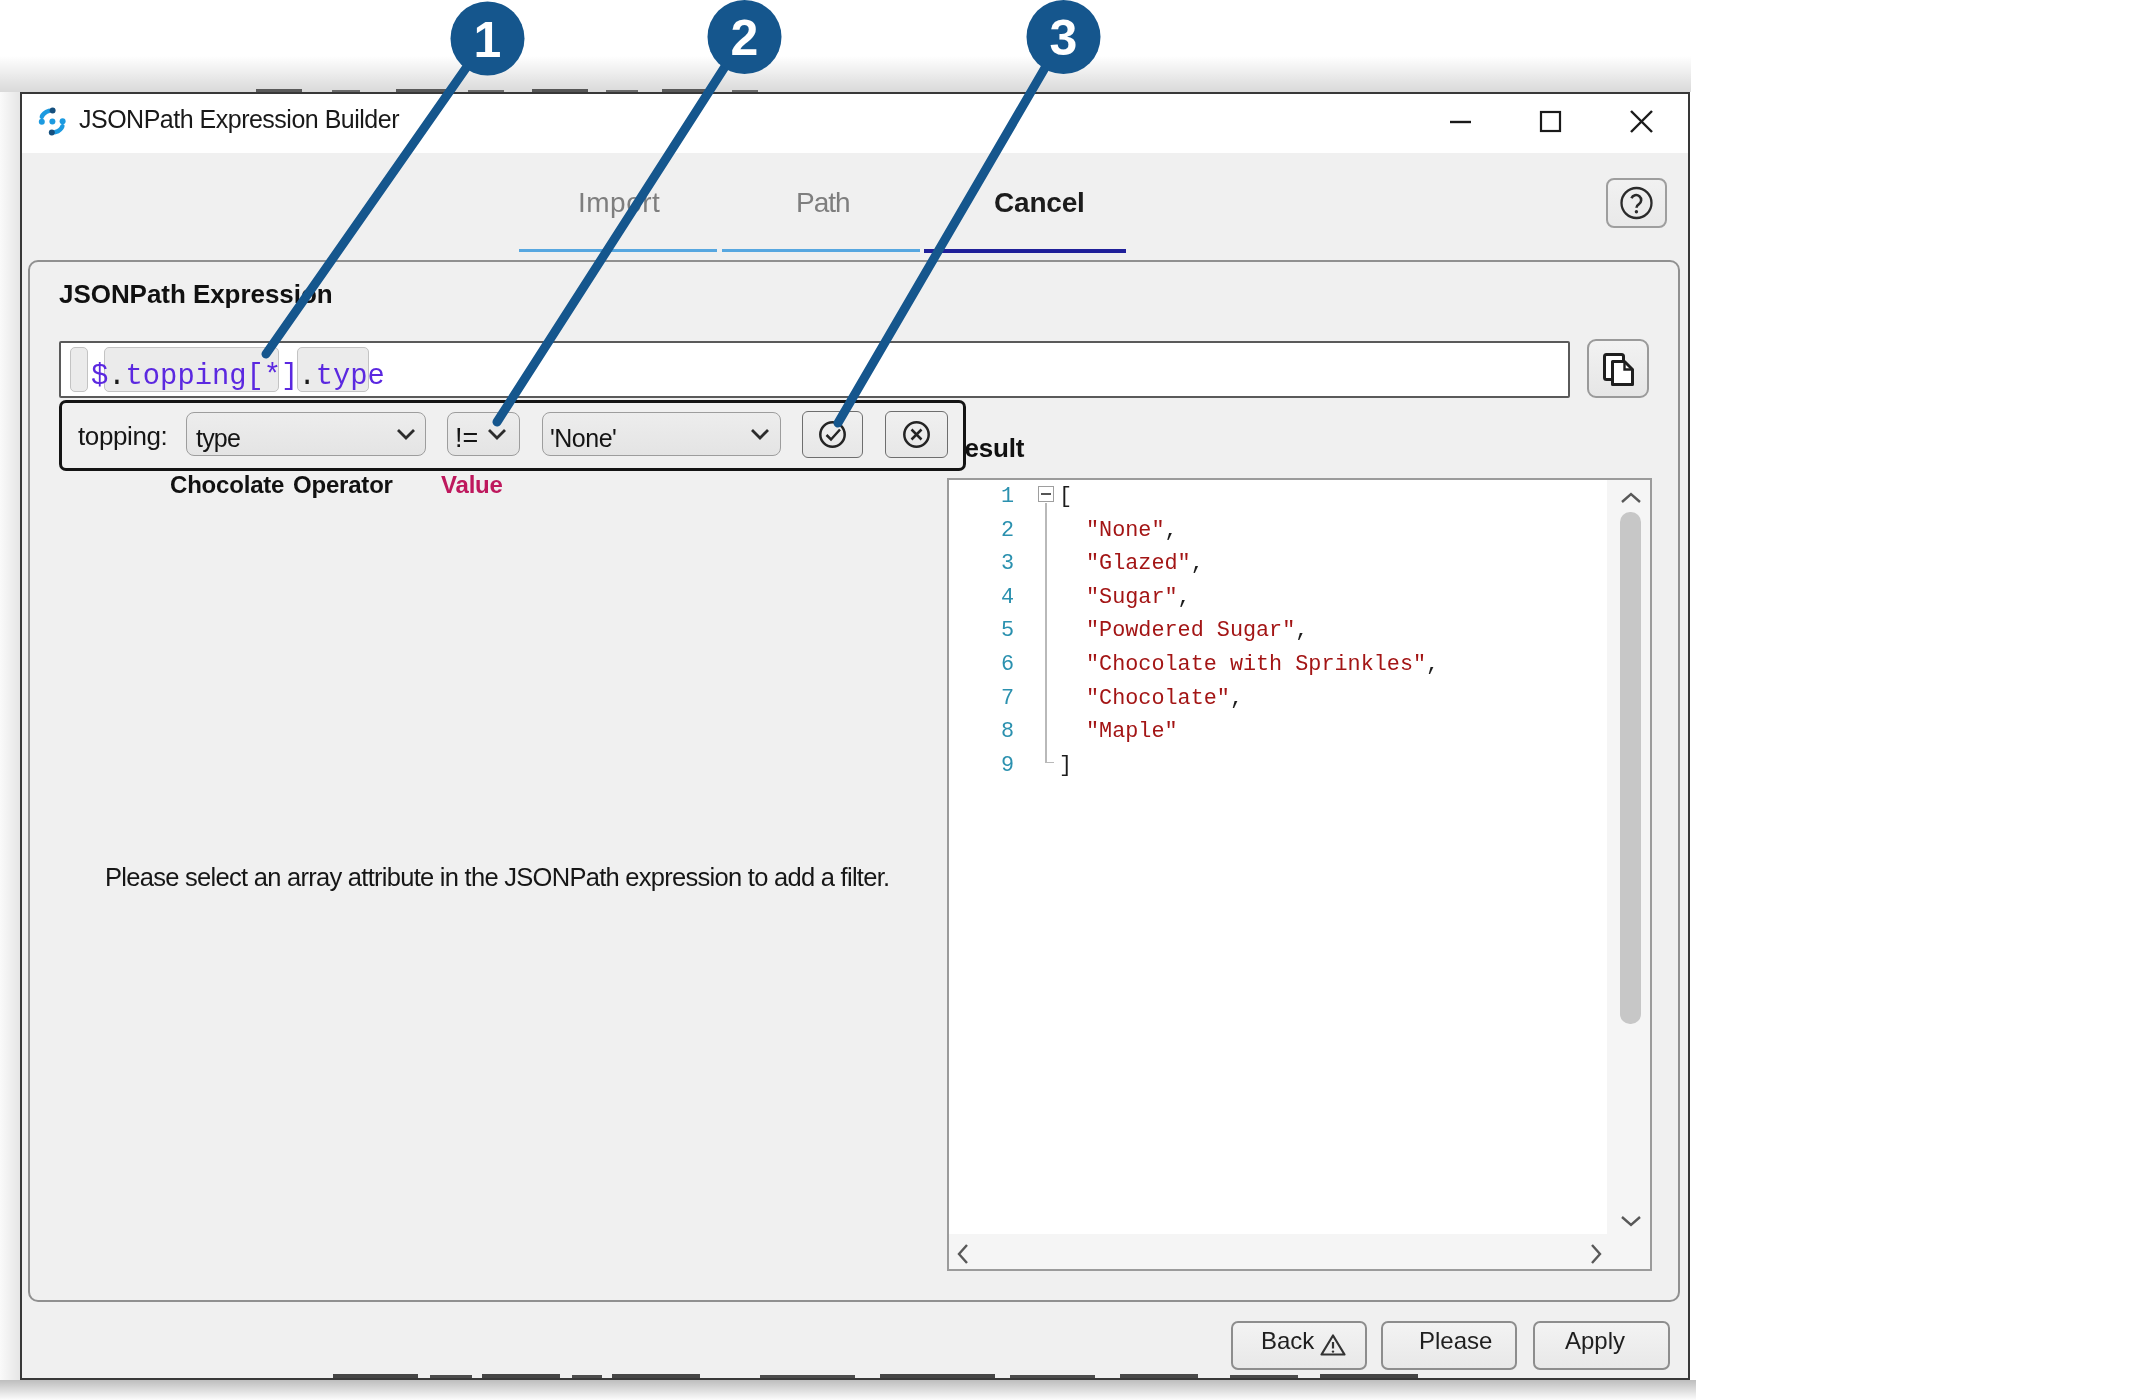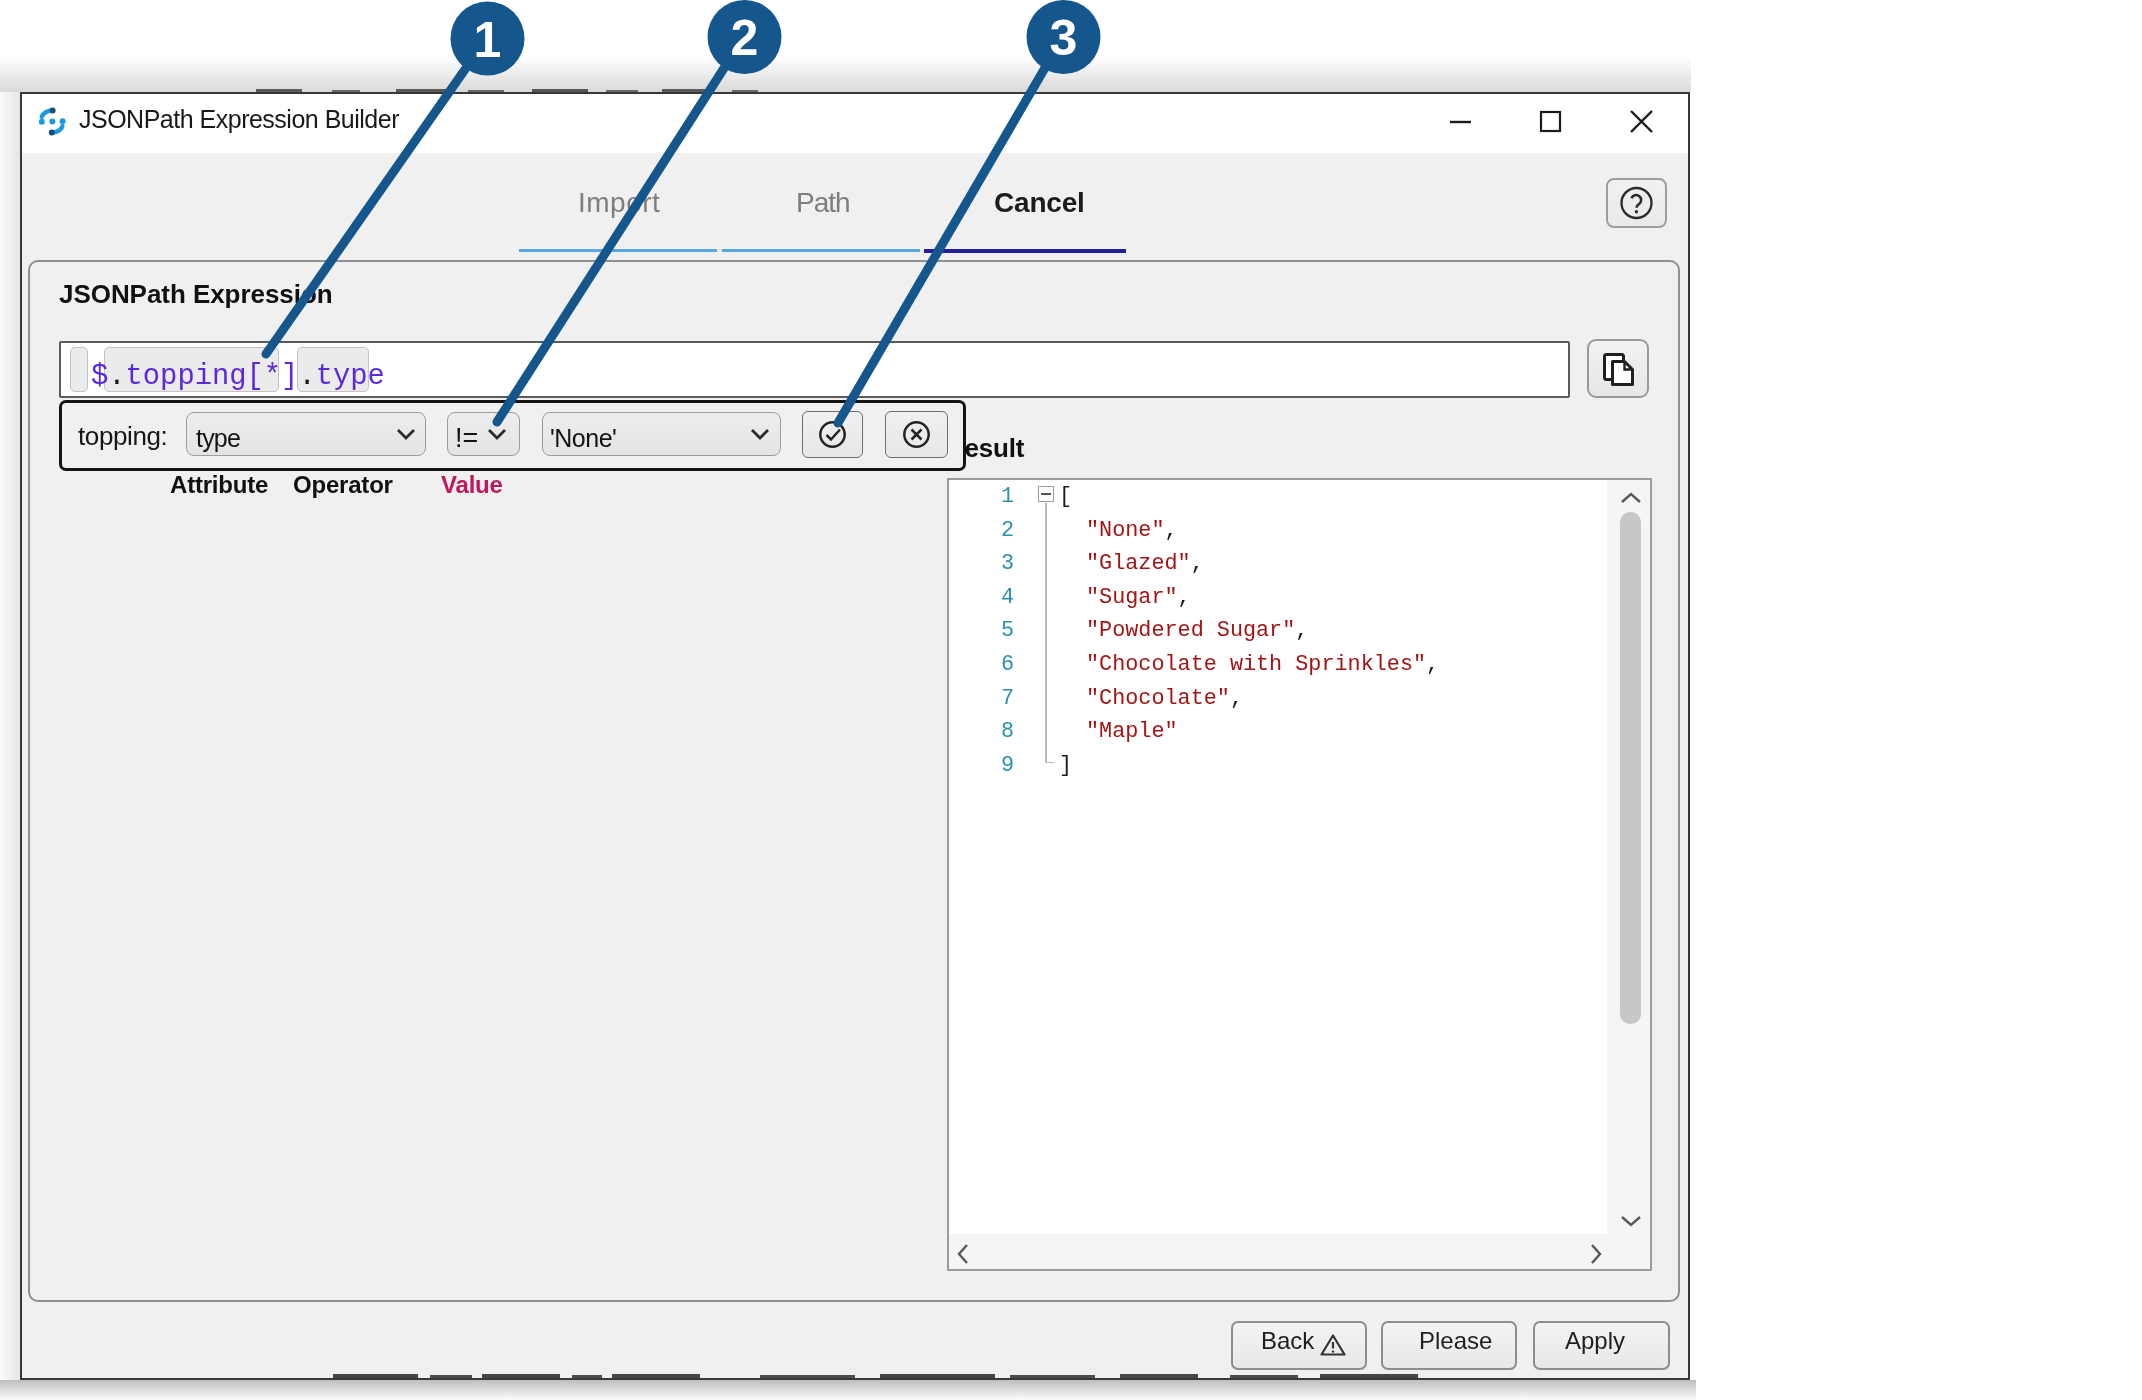--- a/index.html
+++ b/index.html
@@ -100,21 +100,21 @@
     <path d="M24.5 24 l4.5 4.5 l9 -10" fill="none" stroke="#242424" stroke-width="2.5"></path>
   </svg>
 
   <div class="abs" style="left:885px;top:411px;width:63px;height:47px;background:linear-gradient(#f0f0f0,#e7e7e7);border:1.8px solid #6e6e6e;border-radius:6px;box-sizing:border-box;"></div>
   <svg class="abs" style="left:885px;top:411px;" width="63" height="47" viewBox="0 0 63 47">
     <circle cx="31.5" cy="23.5" r="12.2" fill="none" stroke="#242424" stroke-width="2.5"></circle>
     <line x1="26.5" y1="18.5" x2="36.5" y2="28.5" stroke="#242424" stroke-width="2.5"></line>
     <line x1="36.5" y1="18.5" x2="26.5" y2="28.5" stroke="#242424" stroke-width="2.5"></line>
   </svg>
 
-  <div class="t" style="left:170px;top:473px;font-size:24px;letter-spacing:-0.2px;font-weight:bold;color:#111;">Attribute</div>
+  <div class="t" style="left:170px;top:473px;font-size:24px;letter-spacing:-0.2px;font-weight:bold;color:#111;">Chocolate</div>
   <div class="t" style="left:293px;top:473px;font-size:24px;letter-spacing:-0.2px;font-weight:bold;color:#111;">Operator</div>
   <div class="t" style="left:441px;top:473px;font-size:24px;letter-spacing:-0.2px;font-weight:bold;color:#be185d;">Value</div>
 
   <div class="abs" style="left:947px;top:478px;width:705px;height:793px;background:#ffffff;border:2px solid #9b9b9b;box-sizing:border-box;"></div>
 
   <div class="abs" style="left:1607px;top:480px;width:43px;height:754px;background:#f5f5f5;"></div>
   <div class="abs" style="left:949px;top:1234px;width:701px;height:35px;background:#f5f5f5;"></div>
   <div class="abs" style="left:1620px;top:512px;width:21px;height:512px;background:#c7c7c7;border-radius:10px;"></div>
   <svg class="abs" style="left:1617px;top:489px;" width="28" height="18" viewBox="0 0 28 18">
       <path d="M5 13 l9-8 l9 8" fill="none" stroke="#585858" stroke-width="2.4"></path>
@@ -172,20 +172,21 @@
       <div style="position:absolute;top:241.2px;left:0;width:700px;height:21px;">
         <span style="position:absolute;left:0;width:67px;text-align:right;color:#2b91af;display:inline-block;">8</span>
         <span style="position:absolute;left:139px;color:#a31515;">"Maple"</span>
       </div>
       <div style="position:absolute;top:274.8px;left:0;width:700px;height:21px;">
         <span style="position:absolute;left:0;width:67px;text-align:right;color:#2b91af;display:inline-block;">9</span>
         <span style="position:absolute;left:112px;color:#1c1c1c;">]</span>
       </div>
     </div>
 
+  <div class="t" style="left:105px;top:865px;font-size:25.5px;letter-spacing:-0.72px;color:#161616;">Please select an array attribute in the JSONPath expression to add a filter.</div>
 
   <div class="abs" style="left:1231px;top:1321px;width:136px;height:49px;background:linear-gradient(#f3f3f3,#e8e8e8);border:2px solid #8d8d8d;border-radius:7px;box-sizing:border-box;"></div>
   <div class="t" style="left:1261px;top:1329px;font-size:24px;color:#1f1f1f;">Back</div>
   <svg class="abs" style="left:1319px;top:1332px;" width="28" height="26" viewBox="0 0 28 26">
     <path d="M14 3.5 L25.5 22.5 L2.5 22.5 Z" fill="none" stroke="#333" stroke-width="2.2" stroke-linejoin="round"></path>
     <line x1="14" y1="10" x2="14" y2="16.5" stroke="#333" stroke-width="2.2"></line>
     <circle cx="14" cy="19.6" r="1.2" fill="#333"></circle>
   </svg>
   <div class="abs" style="left:1381px;top:1321px;width:136px;height:49px;background:linear-gradient(#f3f3f3,#e8e8e8);border:2px solid #8d8d8d;border-radius:7px;box-sizing:border-box;"></div>
   <div class="t" style="left:1419px;top:1329px;font-size:24px;color:#1f1f1f;">Please</div>

